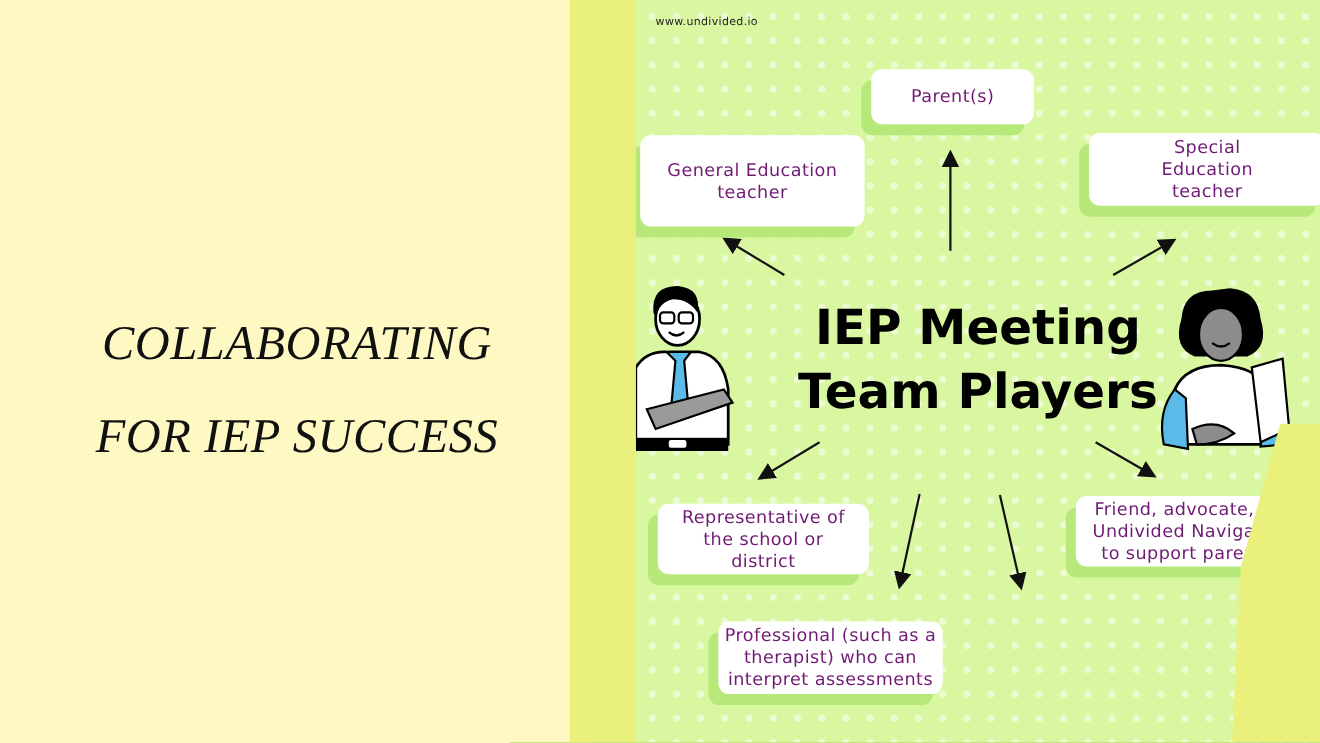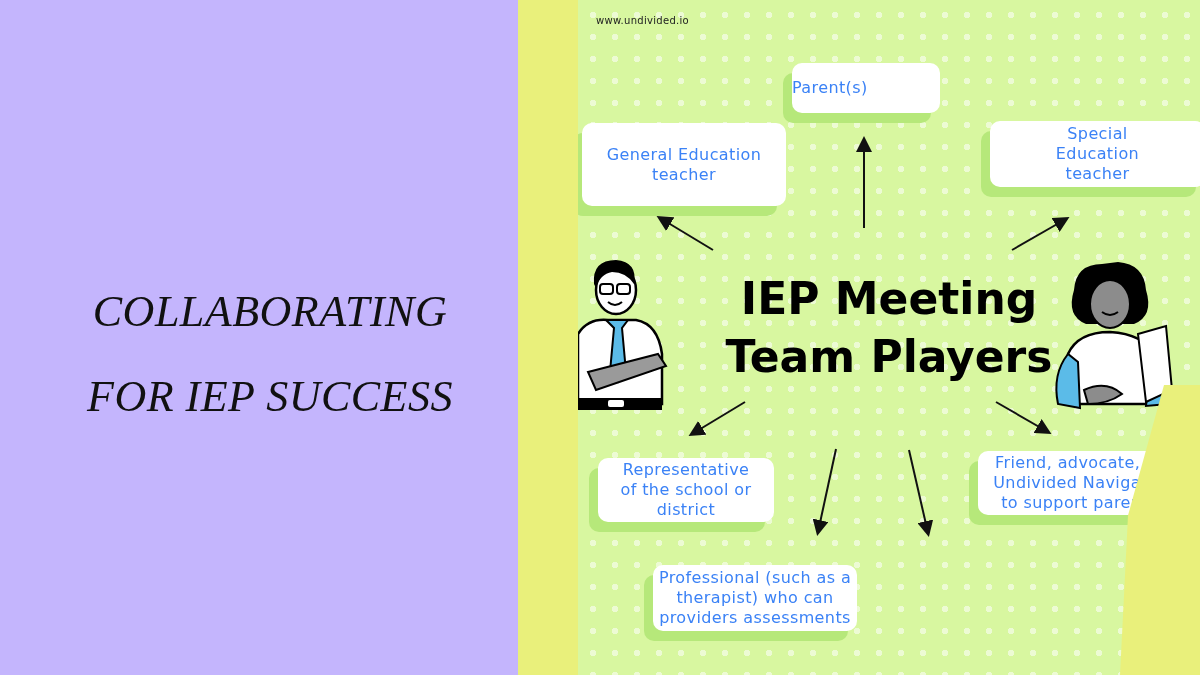--- a/index.html
+++ b/index.html
@@ -1,28 +1,28 @@
 <!DOCTYPE html>
 <html><head>
   <meta charset="utf-8">
   <style>
     html, body { margin: 0; padding: 0; }
     body { width: 1200px; height: 675px; position: relative; overflow: hidden; background: #9bc74b; font-family: "DejaVu Sans", sans-serif; }
-    .left-panel { position: absolute; left: 0; top: 0; width: 540px; height: 675px; background: #c4b5fd; }
+    .left-panel { position: absolute; left: 0; top: 0; width: 540px; height: 675px; background: #fef9c3; }
     .title-line { position: absolute; left: 0; width: 540px; text-align: center; font-family: "Liberation Serif", serif; font-style: italic; color: #111; font-size: 44px; letter-spacing: 0.5px; }
     .title-1 { top: 286px; }
     .title-2 { top: 371px; }
     .yellow-strip { position: absolute; left: 518px; top: 0; width: 62px; height: 675px; background: #e9f07b; }
     .infographic { position: absolute; left: 578px; top: 0; width: 622px; height: 675px; background-color: #d8f7a0;
       background-image: radial-gradient(circle, rgba(255,255,255,0.55) 3px, transparent 3.5px);
       background-size: 22px 22px; background-position: 4px 4px; overflow: hidden; }
     .yellow-corner { position: absolute; right: 0; bottom: 0; width: 80px; height: 290px; background: #e9f07b;
       clip-path: polygon(55% 0, 100% 0, 100% 100%, 0 100%, 10% 45%); }
     .url { position: absolute; left: 18px; top: 15px; font-size: 10px; color: #222; letter-spacing: 0.3px; }
-    .card { position: absolute; background: #fff; border-radius: 10px; box-shadow: -9px 10px 0 #b6e87a; color: #3b82f6; font-size: 16px; line-height: 20px; text-align: center; display: flex; align-items: center; letter-spacing: 0.4px; }
+    .card { position: absolute; background: #fff; border-radius: 10px; box-shadow: -9px 10px 0 #b6e87a; color: #701a75; font-size: 16px; line-height: 20px; text-align: center; display: flex; align-items: center; justify-content: center; letter-spacing: 0.4px; }
     .main-title { position: absolute; left: 0; width: 100%; text-align: center; font-weight: bold; color: #000; font-size: 44px; line-height: 58px; }
     .arrows { position: absolute; left: 0; top: 0; width: 622px; height: 675px; pointer-events: none; }
     .figure { position: absolute; }
   </style>
 </head>
 <body>
 
 <div class="left-panel">
   <div class="title-line title-1">COLLABORATING</div>
   <div class="title-line title-2">FOR IEP SUCCESS</div>
@@ -82,24 +82,24 @@
     <path d="M54 10 Q28 10 26 36 Q18 62 38 70 L86 70 Q106 62 98 36 Q96 10 70 8 Z" fill="#000"></path>
     <ellipse cx="62" cy="50" rx="20" ry="24" fill="#8c8c8c" stroke="#000" stroke-width="2"></ellipse>
     <path d="M54 58 Q62 64 70 58" fill="none" stroke="#000" stroke-width="2"></path>
     <path d="M20 100 Q30 78 62 78 Q96 80 104 100 L110 150 L20 150 Z" fill="#fff" stroke="#000" stroke-width="2.5"></path>
     <path d="M20 100 Q4 120 10 150 L32 154 L30 108 Z" fill="#5bbbe8" stroke="#000" stroke-width="2"></path>
     <path d="M104 100 Q126 116 120 150 L98 152 Z" fill="#5bbbe8" stroke="#000" stroke-width="2"></path>
     <path d="M90 80 L118 72 L124 136 L98 148 Z" fill="#fff" stroke="#000" stroke-width="2"></path>
     <path d="M36 136 Q58 126 74 140 Q60 150 40 150 Z" fill="#8c8c8c" stroke="#000" stroke-width="2"></path>
   </svg>
 
-  <div class="card" style="left:20px; top:458px; width:176px; height:64px;">
+  <div class="card" style="left:20px; top:458px; width:192px; height:64px;">
     <span style="padding:0 14px;">Representative of the school or district</span>
   </div>
   <div class="card" style="left:400px; top:451px; width:190px; height:64px; padding:0 6px;">
     <span>Friend, advocate, or Undivided Navigator to support parents</span>
   </div>
   <div class="card" style="left:75px; top:565px; width:196px; height:66px; padding:0 4px;">
-    <span>Professional (such as a therapist) who can providers assessments</span>
+    <span>Professional (such as a therapist) who can interpret assessments</span>
   </div>
 
   <div class="yellow-corner"></div>
 </div>
 
 </body></html>

